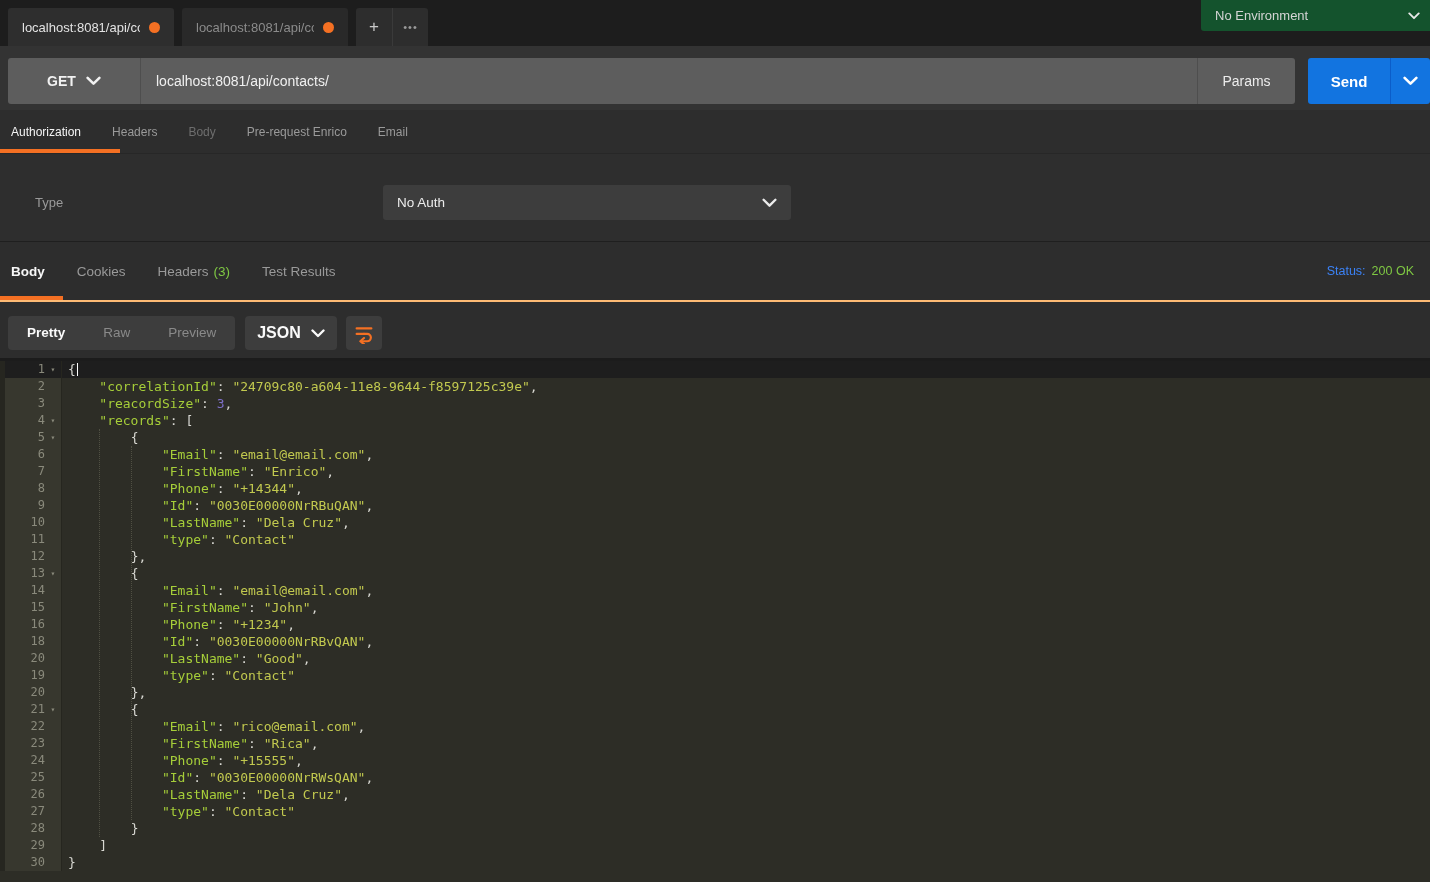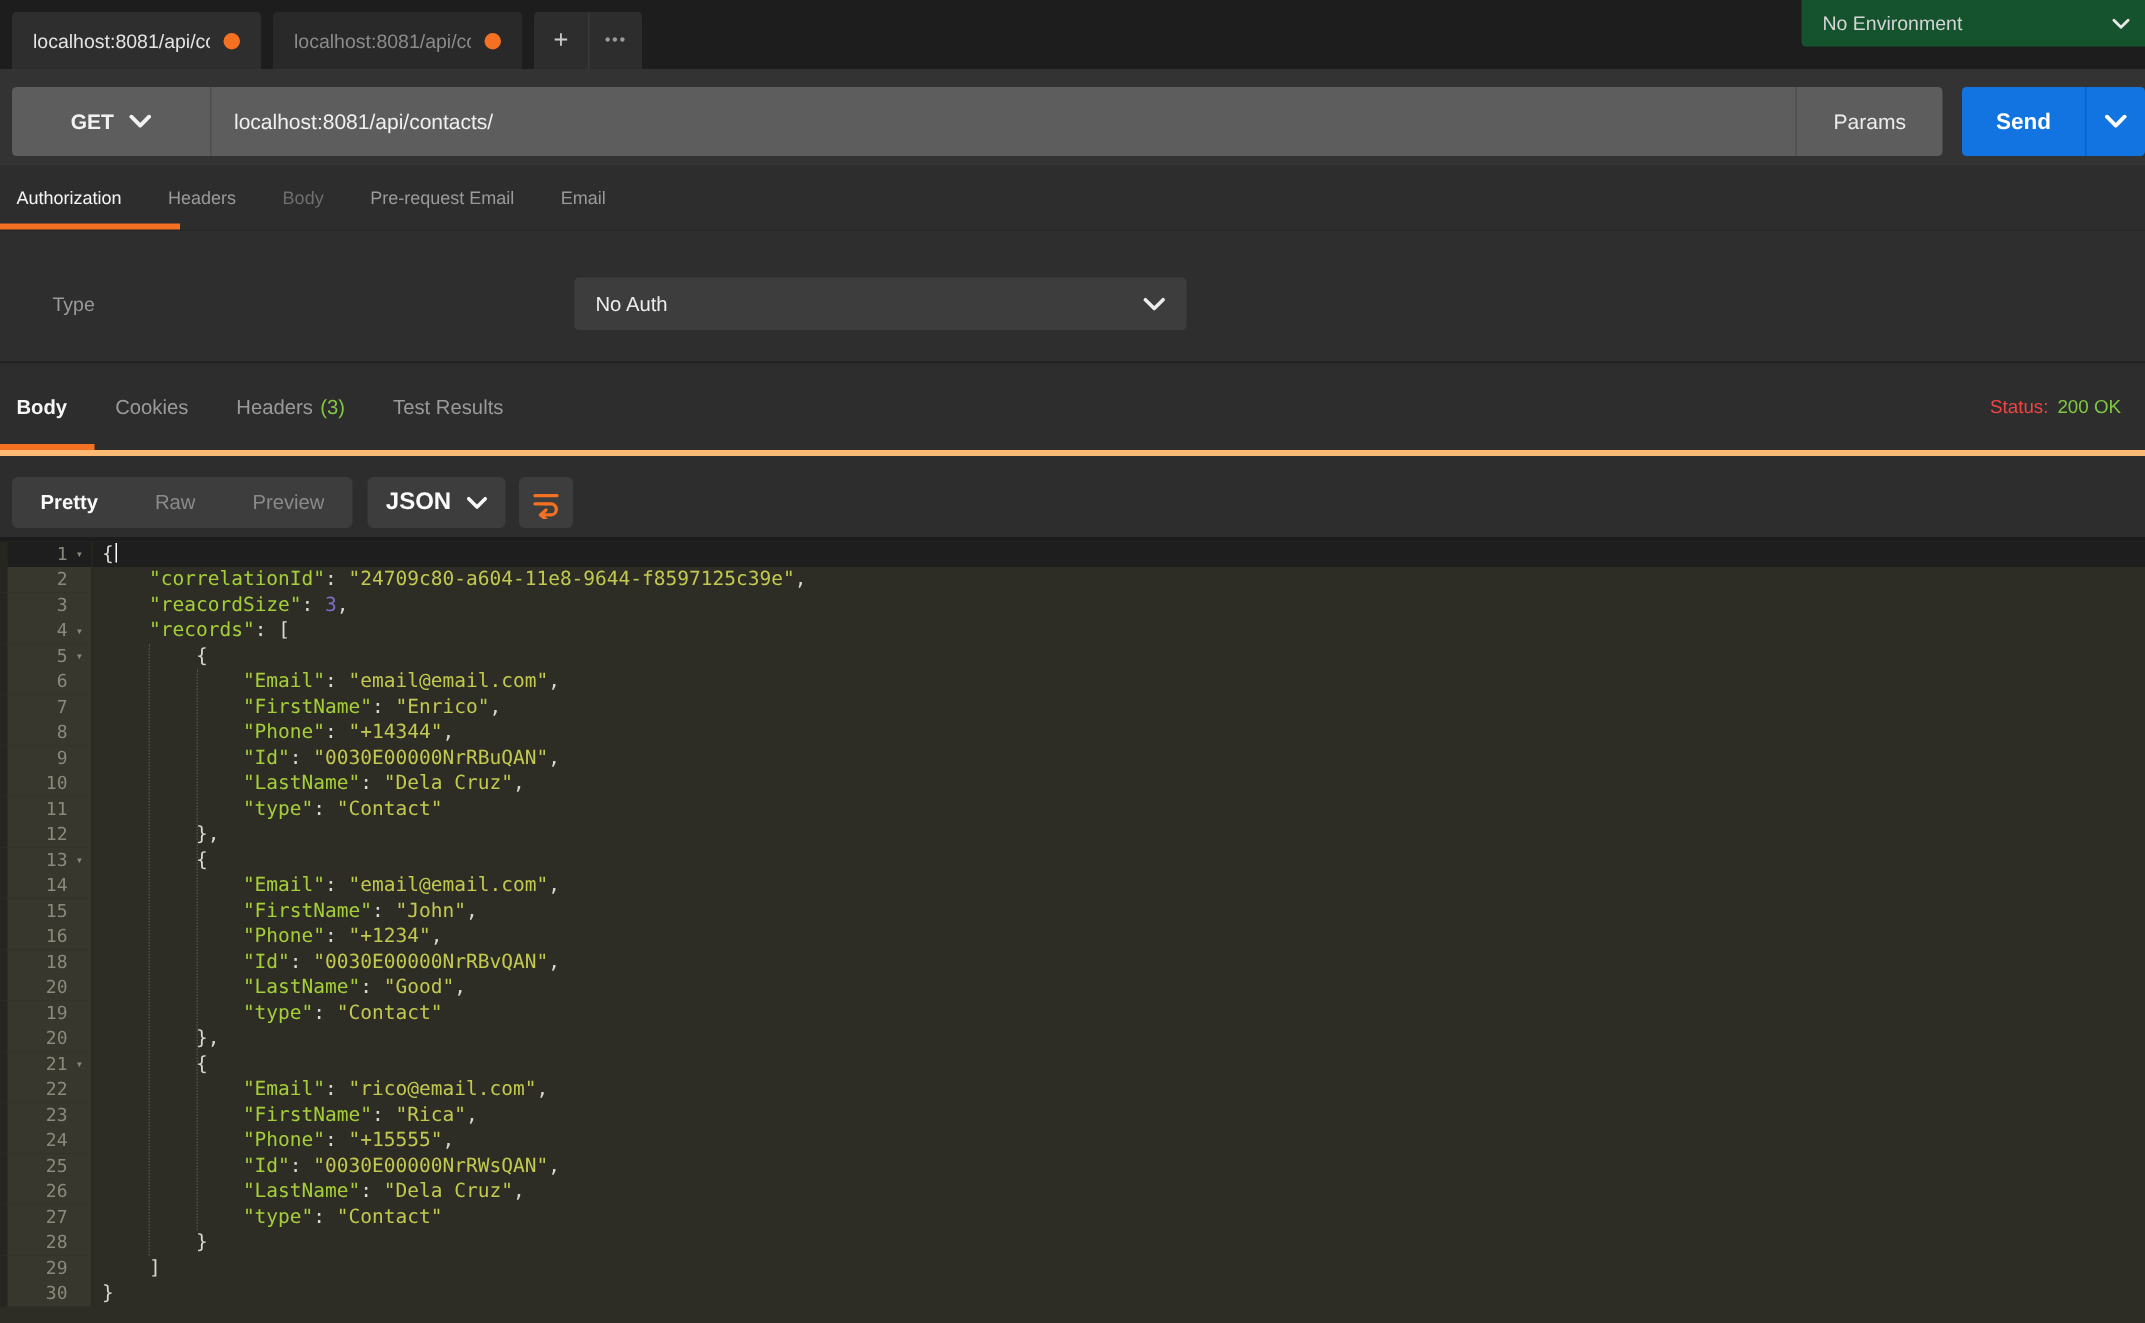--- a/index.html
+++ b/index.html
@@ -62,26 +62,26 @@
 
   
   .resptabs{position:absolute;left:0;top:241px;width:1430px;height:59px;background:#2d2d2d;
             border-top:1px solid #1f1f1f;display:flex;align-items:center;padding-left:11px;}
   .resptab{font-size:13.5px;color:#9a9a9a;margin-right:32px;cursor:pointer;}
   .resptab.active{color:#f7f7f7;font-weight:bold;}
   .respunderline{position:absolute;left:0;bottom:0;width:63px;height:4px;background:#f47023;}
   .hcount{color:#7fc843;margin-left:5px;}
   .statuswrap{position:absolute;right:16px;top:0;height:100%;display:flex;align-items:center;
               font-size:12.5px;}
-  .statuslabel{color:#ef4444;margin-right:6px;}
+  .statuslabel{color:#3b82f6;margin-right:6px;}
   .statusvalue{color:#7fc843;}
 
   
   .viewbar{position:absolute;left:0;top:300px;width:1430px;height:58px;background:#2d2d2d;
-           border-top:4px solid #fdba74;}
+           border-top:2px solid #fdba74;}
   .segctl{position:absolute;left:8px;top:14px;height:34px;background:#3d3d3d;border-radius:4px;
           display:flex;align-items:center;}
   .segitem{padding:0 19px;font-size:13.5px;color:#8a8a8a;cursor:pointer;line-height:34px;}
   .segitem.active{color:#fafafa;font-weight:bold;}
   .langselect{position:absolute;left:245px;top:14px;width:92px;height:34px;background:#3d3d3d;
               border-radius:4px;display:flex;align-items:center;justify-content:center;gap:10px;
               font-size:16px;color:#fafafa;font-weight:bold;cursor:pointer;}
   .wrapbtn{position:absolute;left:346px;top:14px;width:36px;height:34px;background:#3d3d3d;
            border-radius:4px;display:flex;align-items:center;justify-content:center;cursor:pointer;}
 
@@ -154,21 +154,21 @@
             </svg>
         </span>
       </div>
     </div>
   </div>
 
   <div class="reqtabs">
     <span class="reqtab active">Authorization</span>
     <span class="reqtab">Headers</span>
     <span class="reqtab dim">Body</span>
-    <span class="reqtab">Pre-request Email</span>
+    <span class="reqtab">Pre-request Enrico</span>
     <span class="reqtab">Email</span>
     <div class="requnderline"></div>
   </div>
 
   <div class="authpanel">
     <div class="typelabel">Type</div>
     <div class="authselect">
       <span>No Auth</span>
       <span class="chev">
         <svg width="15" height="10" viewBox="0 0 14 9">

